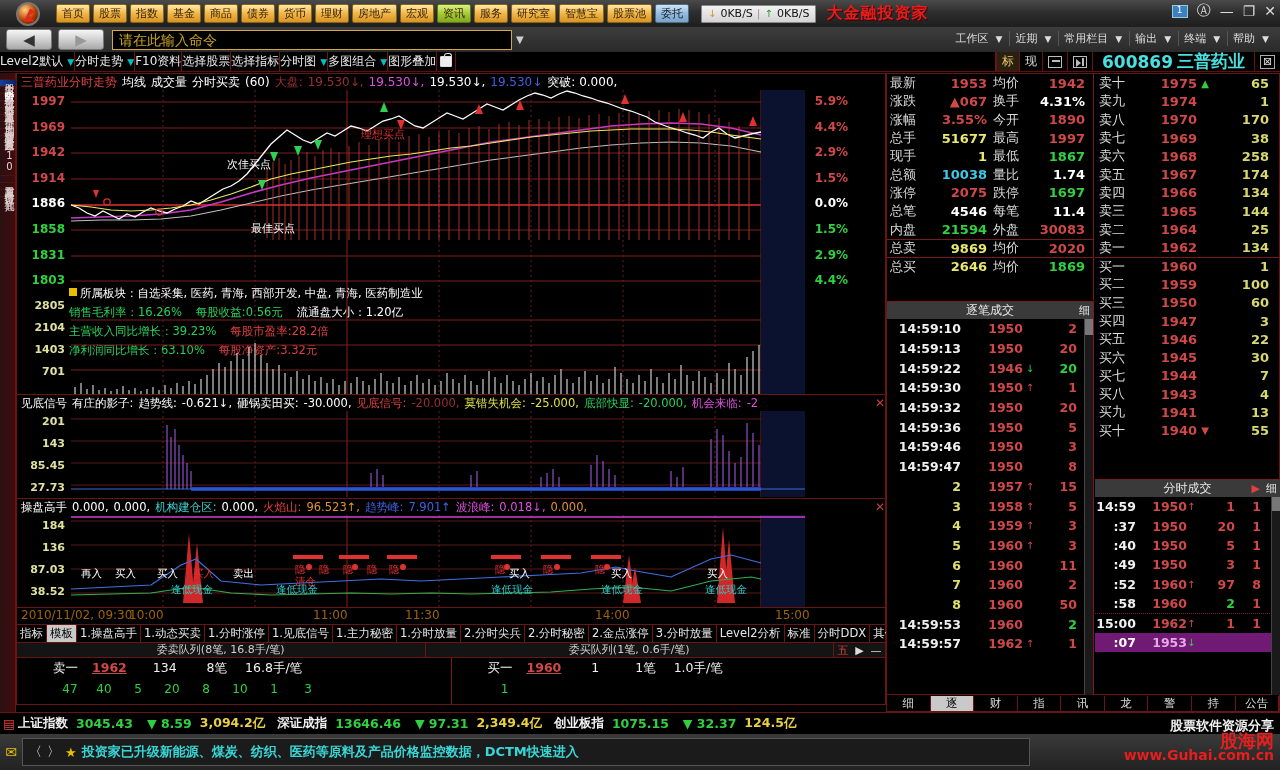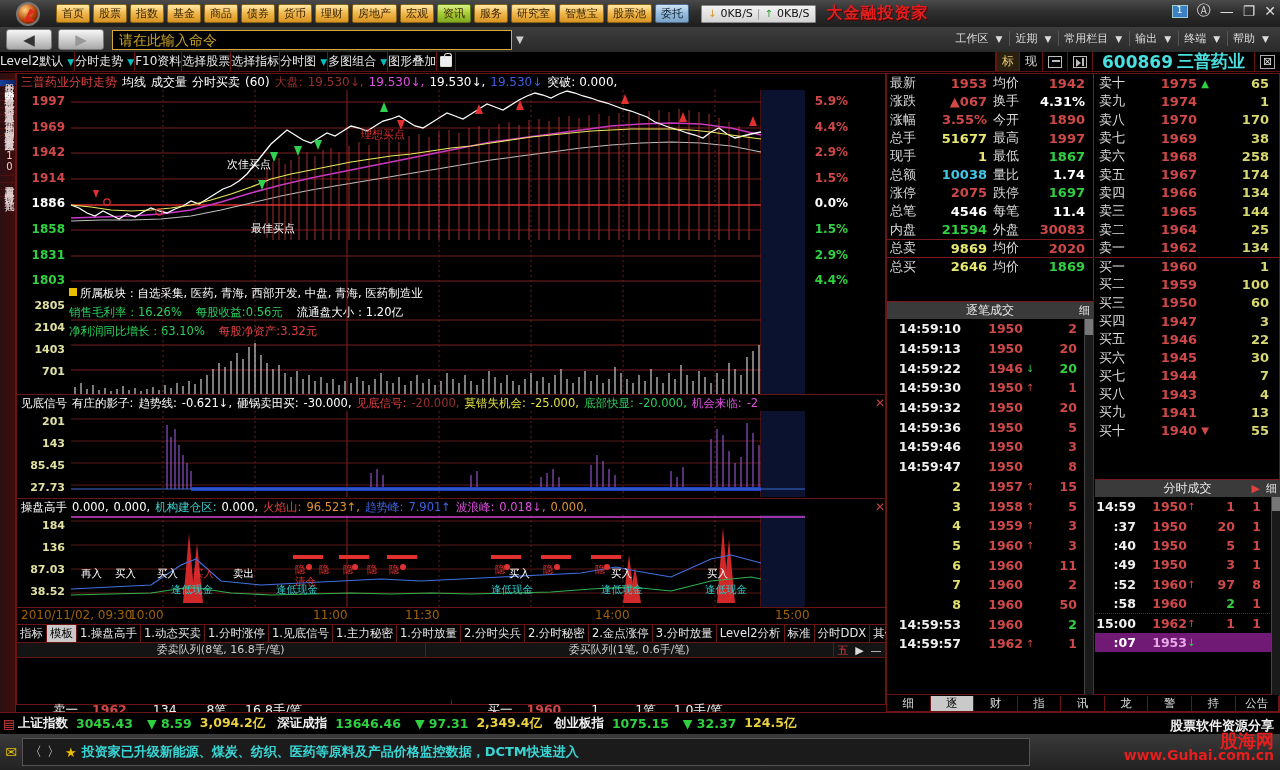--- a/index.html
+++ b/index.html
@@ -170,21 +170,21 @@
   
   .oq{
     position:absolute;left:16px;top:643px;width:870px;height:62px;
     background:#000;border:1px solid #6a1414;border-top:none;
   }
   .oqhead{height:15px;display:flex;border-bottom:1px solid #6a1414;background:#141414;}
   .oqh{flex:1;text-align:center;color:#cfcfcf;font-size:11px;line-height:14px;}
   .oqh.sep{border-left:1px solid #6a1414;}
   .oqtools{width:52px;display:flex;align-items:center;justify-content:space-around;border-left:1px solid #6a1414;font-size:11px;color:#ddd;}
   .oqbody{display:flex;height:46px;}
-  .oqcol{flex:1;position:relative;padding:2px 0 0 36px;margin-top:42px;}
+  .oqcol{flex:1;position:relative;padding:2px 0 0 36px;}
   .oqcol.right{border-left:1px solid #7a1a1a;}
   .oqrow1{font-size:12.5px;white-space:nowrap;}
   .oqrow2{font-size:12px;color:#30d040;margin-top:5px;white-space:nowrap;}
   .oqrow2 span{display:inline-block;width:34px;text-align:center;}
 
   
   .rpanel{position:absolute;left:886px;top:73px;width:394px;height:622px;background:#000;border:1px solid #6a1414;}
   .quote-l{position:absolute;left:0;top:0;width:207px;height:226px;border-right:1px solid #7a1a1a;}
   .q-row{height:18.3px;display:flex;align-items:center;font-size:13px;white-space:nowrap;}
   .q-lbl{width:42px;color:#dcdcdc;padding-left:3px;}
@@ -550,20 +550,21 @@
         <text x="290" y="48" fill="#e03030" font-size="11" font-family="DejaVu Sans">理想买点</text>
         <text x="156" y="78" fill="#ffffff" font-size="11" font-family="DejaVu Sans">次佳买点</text>
         <text x="180" y="142" fill="#ffffff" font-size="11" font-family="DejaVu Sans">最佳买点</text>
       </svg>
     </div>
   </div>
 
   <div class="infobox" id="infobox">
       <div class="row"><span class="sqy"></span><span class="c-w" style="margin-right: 14px;">所属板块：自选采集, 医药, 青海, 西部开发, 中盘, 青海, 医药制造业</span></div>
       <div class="row"><span class="c-g" style="margin-right: 14px;">销售毛利率：16.26%</span><span class="c-g" style="margin-right: 14px;">每股收益:0.56元</span><span class="c-w" style="margin-right: 14px;">流通盘大小：1.20亿</span></div>
+      <div class="row"><span class="c-g" style="margin-right: 14px;">主营收入同比增长：39.23%</span><span class="c-r" style="margin-right: 14px;">每股市盈率:28.2倍</span></div>
       <div class="row"><span class="c-g" style="margin-right: 14px;">净利润同比增长：63.10%</span><span class="c-r" style="margin-right: 14px;">每股净资产:3.32元</span></div>
     </div>
   <div class="volpane">
     <div class="indaxis" style="top:0" id="volAxis">
         <div>2805</div>
         <div>2104</div>
         <div>1403</div>
         <div>701</div>
       </div>
     <svg class="layer" style="left:54px;top:0" width="734" height="100" viewBox="0 0 734 100">

